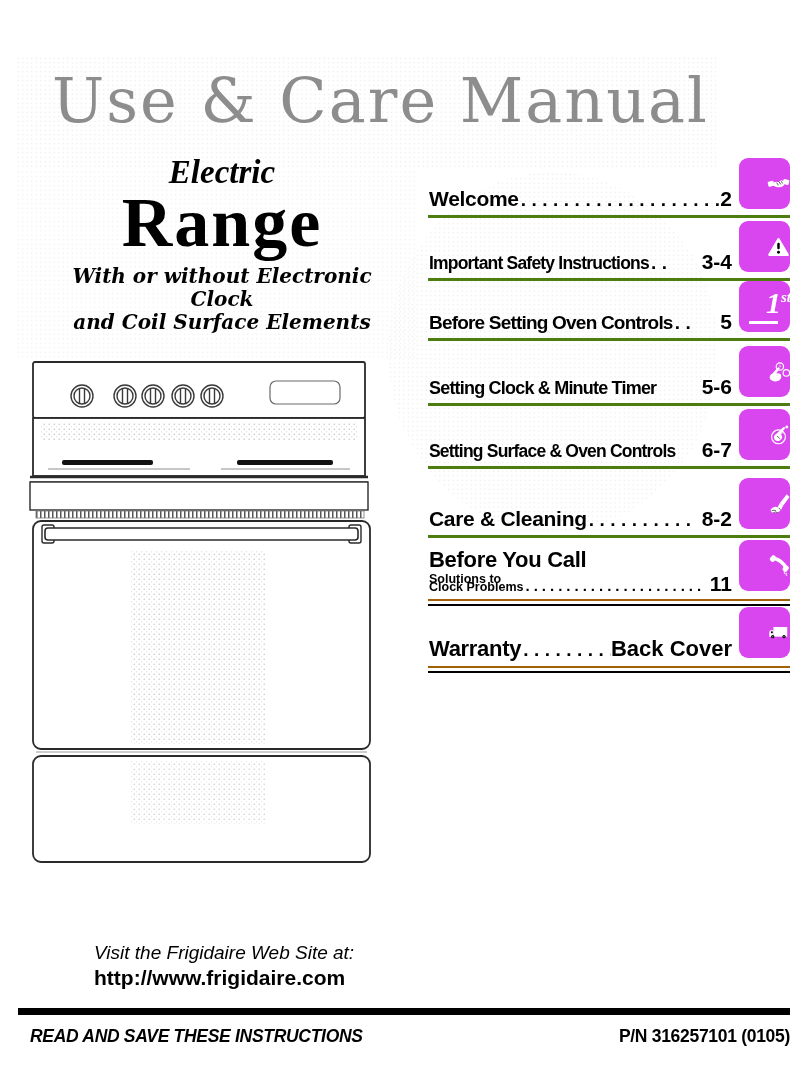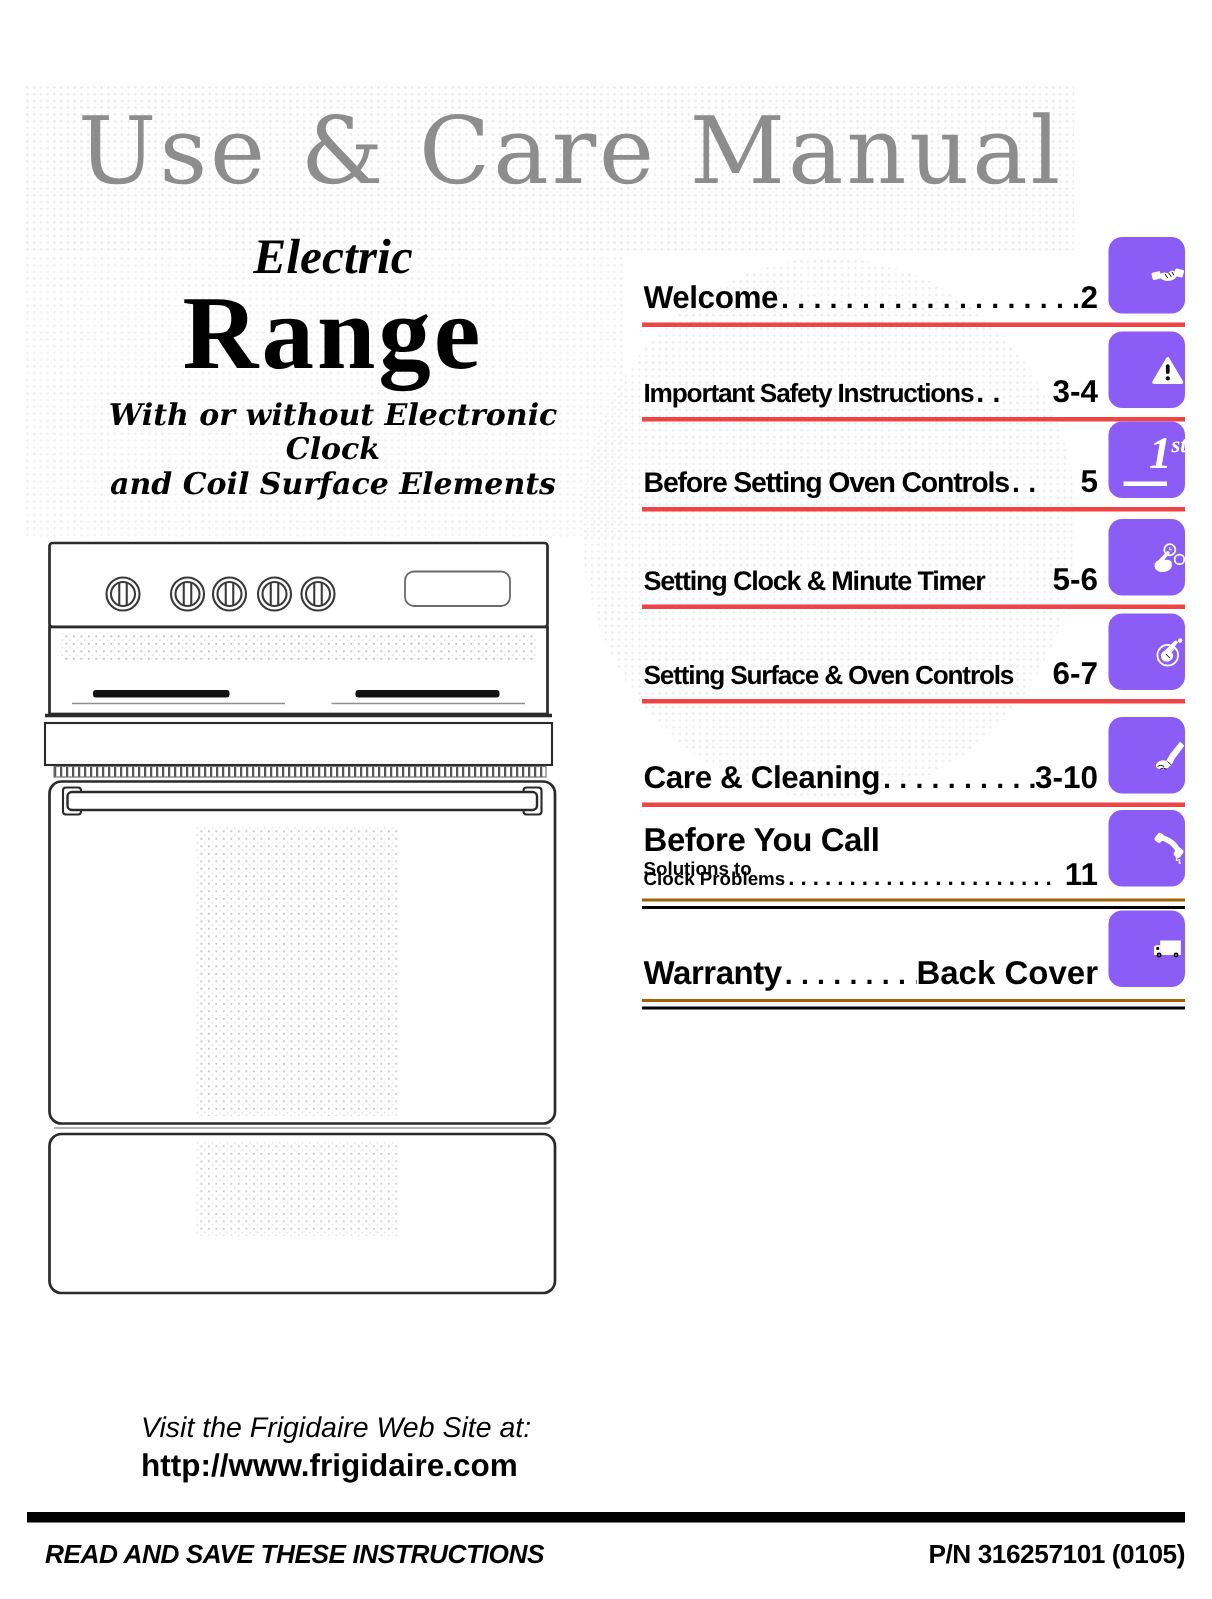--- a/index.html
+++ b/index.html
@@ -36,21 +36,21 @@
   }
   .product-sub {
     font-family:"DejaVu Serif", serif; font-style:italic; font-weight:bold;
     font-size:20px; line-height:1.15;
   }
   .product-sub.first { margin-top:10px; }
 
   .range-art { position:absolute; left:28px; top:358px; }
 
   
-  .toc-row { position:absolute; left:428px; width:362px; border-bottom:3px solid #ef4444; }
+  .toc-row { position:absolute; left:428px; width:362px; border-bottom:3px solid #4d7c0f; }
   .toc-row.dbl { border-bottom:2px solid #a16207; }
   .toc-row.dbl::after {
     content:""; position:absolute; left:0; right:0; bottom:-7px;
     border-top:2px solid #000;
   }
   .toc-line {
     position:absolute; left:1px; right:58px; bottom:4px;
     display:flex; align-items:baseline; overflow:hidden;
   }
   .toc-label { font-weight:bold; white-space:nowrap; flex:0 0 auto; }
@@ -69,21 +69,21 @@
   .byc-sub  { position:absolute; left:1px; top:27px; font-weight:bold; font-size:12.5px; }
   .toc-line.small { bottom:3px; }
   .toc-line.small .toc-label { font-size:12.5px; }
   .toc-line.small .toc-dots  { font-size:15px; letter-spacing:4px; }
   .toc-line.small .toc-page  { font-size:21px; }
   .t22 .toc-label { font-size:22px; letter-spacing:-.3px; }
   .t22 .toc-page  { font-size:22px; }
 
   .icon-box {
     position:absolute; right:0; bottom:6px; width:51px; height:51px;
-    background:#8b5cf6; border-radius:9px;
+    background:#d946ef; border-radius:9px;
     display:flex; align-items:center; justify-content:center; overflow:hidden;padding-left:28px;
   }
   .first-glyph {
     color:#fff; font-family:"Liberation Serif", serif; font-style:italic; font-weight:bold;
     font-size:30px; line-height:1; position:relative; top:-4px;
   }
   .first-glyph sup { font-size:15px; vertical-align:super; }
   .first-underline {
     position:absolute; left:10px; right:12px; bottom:8px; height:3px; background:#fff;
   }
@@ -261,21 +261,21 @@
         <path d="M17 36 Q12 27 20 23 L34 9 Q37 6 40 10 L29 24 Q35 27 32 33 Q26 42 17 36 Z" fill="#fff"></path>
         <path d="M22 27 l6 6" stroke="#000" stroke-width="1.4"></path>
       </svg>
     </div>
   </div>
 
   <div class="toc-row t21" style="top:482px;height:56px;">
     <div class="toc-line">
       <span class="toc-label">Care &amp; Cleaning</span>
       <span class="toc-dots">..........</span>
-      <span class="toc-page">3-10</span>
+      <span class="toc-page">8-2</span>
     </div>
     <div class="icon-box">
       <svg width="46" height="46" viewBox="0 0 50 50">
         <path d="M43 4 L49 10 L35 29 L28 23 Z" fill="#fff"></path>
         <path d="M8 37 Q14 29 23 32 L28 23 L35 29 L31 37 Q24 46 14 44 Q7 43 8 37 Z" fill="#fff"></path>
         <path d="M10 40 q5 -3 10 0 M14 44 q5 -3 9 0 M25 33 l5 5" stroke="#000" stroke-width="1.3" fill="none"></path>
       </svg>
     </div>
   </div>
 

